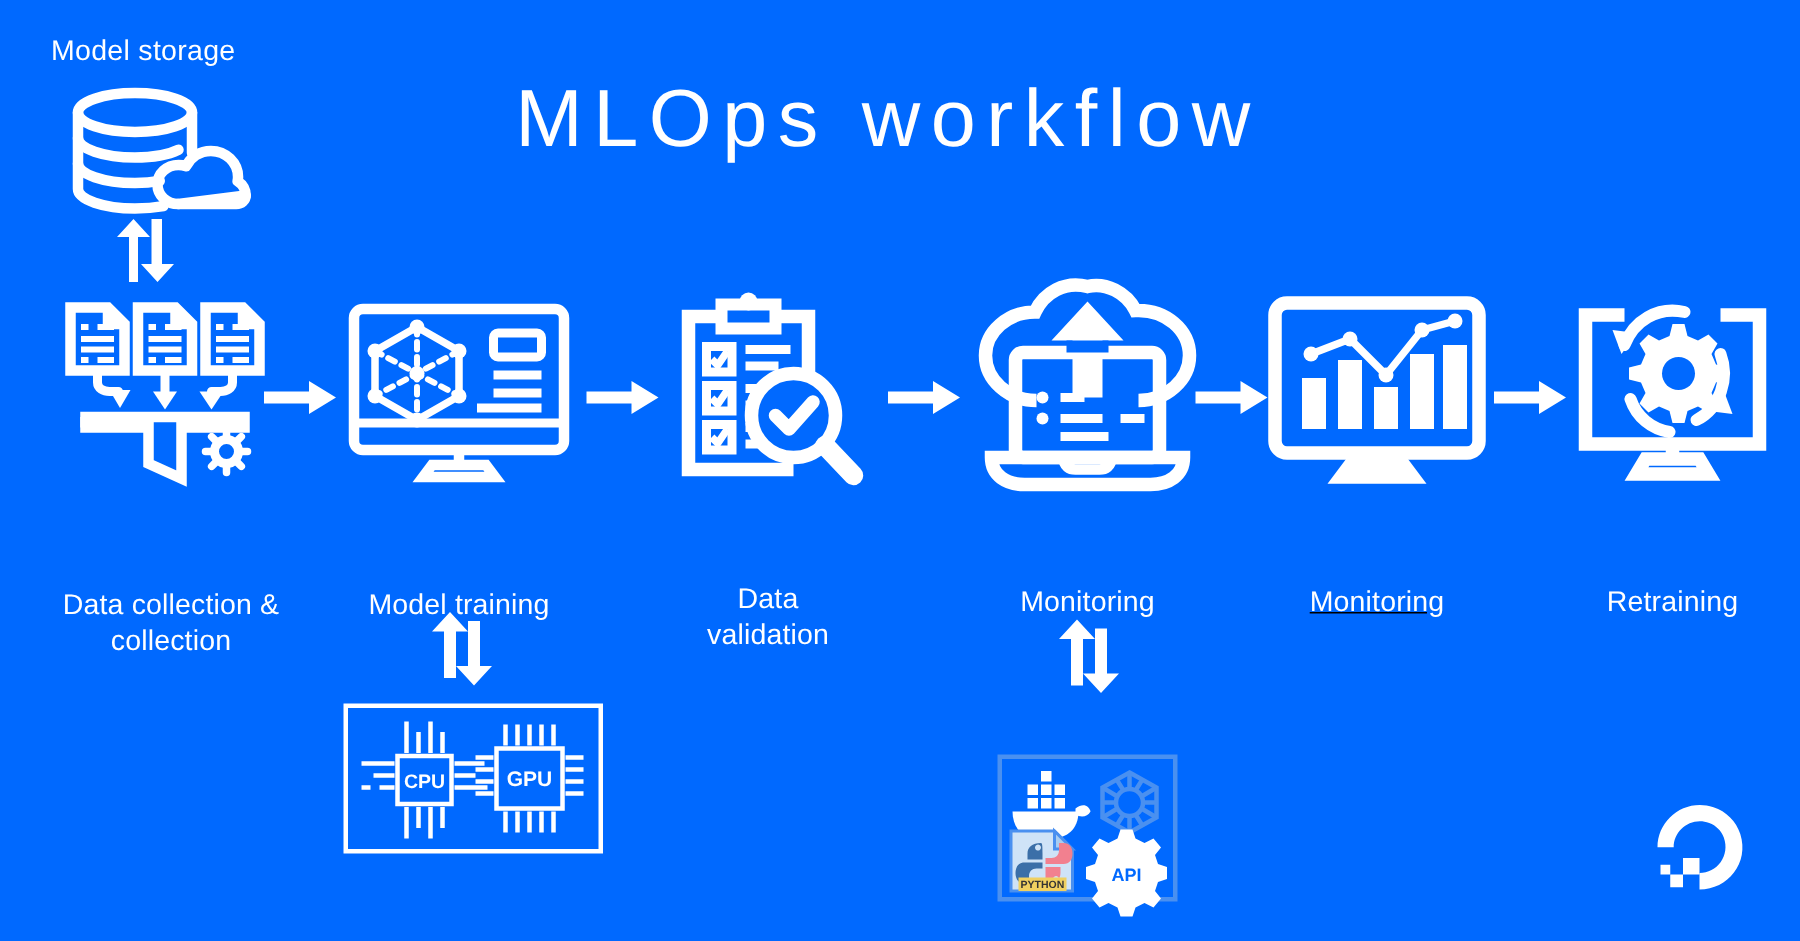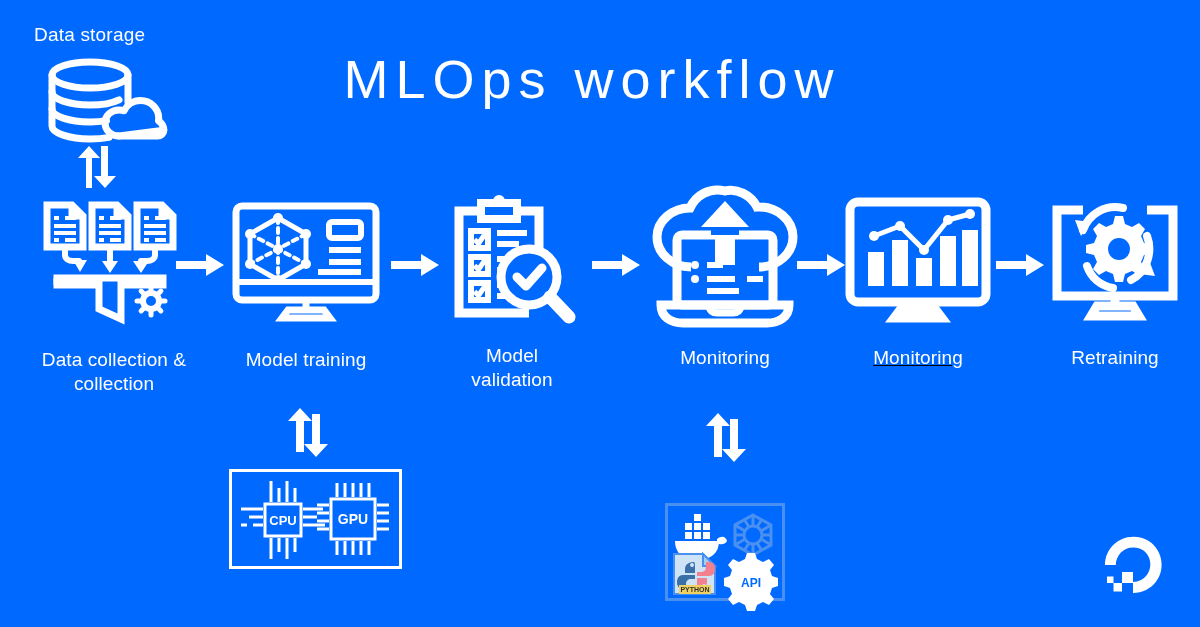--- a/index.html
+++ b/index.html
@@ -35,33 +35,33 @@
     letter-spacing:.1px;
   }
 
   
   svg{display:block;overflow:visible;}
   .st{fill:none;stroke:#ffffff;stroke-width:7;stroke-linecap:round;stroke-linejoin:round;}
   .st-sq{fill:none;stroke:#ffffff;stroke-width:7;stroke-linecap:butt;stroke-linejoin:miter;}
   .fillw{fill:#ffffff;}
 
   
-  .stage{position:absolute;display:flex;flex-direction:column;align-items:center;}
+  .stage{position:absolute;display:flex;flex-direction:column;align-items:center;gap:44px;}
   .stage .iconbox{display:flex;align-items:center;justify-content:center;}
 
   .logo{position:absolute;right:38px;bottom:34px;width:58px;height:58px;}
 </style>
 </head>
 <body>
 
 <div class="canvas">
 
   <div class="abs title">MLOps workflow</div>
 
-  <div class="abs storage-label">Data storage</div>
+  <div class="abs storage-label">Model storage</div>
 
   <div class="abs" style="left:44px;top:58px;">
     <svg width="120" height="92" viewBox="0 0 120 92">
       <ellipse class="st" cx="46" cy="17" rx="38" ry="13"></ellipse>
       <path class="st" d="M8 17 L8 68 C8 75 25 81 46 81 C53 81 59.5 80.4 65 79.4"></path>
       <path class="st" d="M84 17 L84 44"></path>
       <path class="st" d="M8 34 C8 41 25 47 46 47 C58 47 68.5 45 75 41.8"></path>
       <path class="st" d="M8 51 C8 58 25 64 46 64 C52 64 57.5 63.5 62.5 62.6"></path>
       <path class="st" d="M75 78 C67 78 61 72.2 61 65 C61 57.8 67 52 75 52 C76.8 52 78.5 52.3 80.1 52.8 C83 46.8 89.3 42.6 96.6 42.6 C106.6 42.6 114.7 50.4 114.7 60 C114.7 60.9 114.6 61.8 114.4 62.7 C117.6 64.8 119.8 68.3 119.8 72.3"></path>
       <path class="st" d="M119.8 72.3 C119.8 75.5 117 78 113.5 78 L75 78 Z"></path>
@@ -176,21 +176,21 @@
         <rect class="st-sq" x="30" y="88" width="17" height="17" style="stroke-width:6"></rect>
         <path class="st-sq" d="M33.5 96.5 L37.5 100.5 L44 91" style="stroke-width:5"></path>
         <path class="st-sq" d="M56 90 L72 90 M56 101 L68 101" style="stroke-width:6"></path>
 
         <circle style="fill:#0069ff;stroke:#ffffff;stroke-width:9" cx="88" cy="82" r="28"></circle>
         <path class="st" d="M76 82 L85 91 L101 73" style="stroke-width:9"></path>
         <path class="st" d="M109 102 L128 122" style="stroke-width:13"></path>
       </svg>
     </div>
     <div class="stage-label" style="margin-top:16px;">
-      <div>Model</div>
+      <div>Data</div>
       <div>validation</div>
     </div>
   </div>
 
   <div class="abs" style="left:592px;top:254px;">
     <svg width="48" height="22" viewBox="0 0 48 22">
       <path class="fillw" d="M0 7 L30 7 L30 0 L48 11 L30 22 L30 15 L0 15 Z"></path>
     </svg>
   </div>
 

